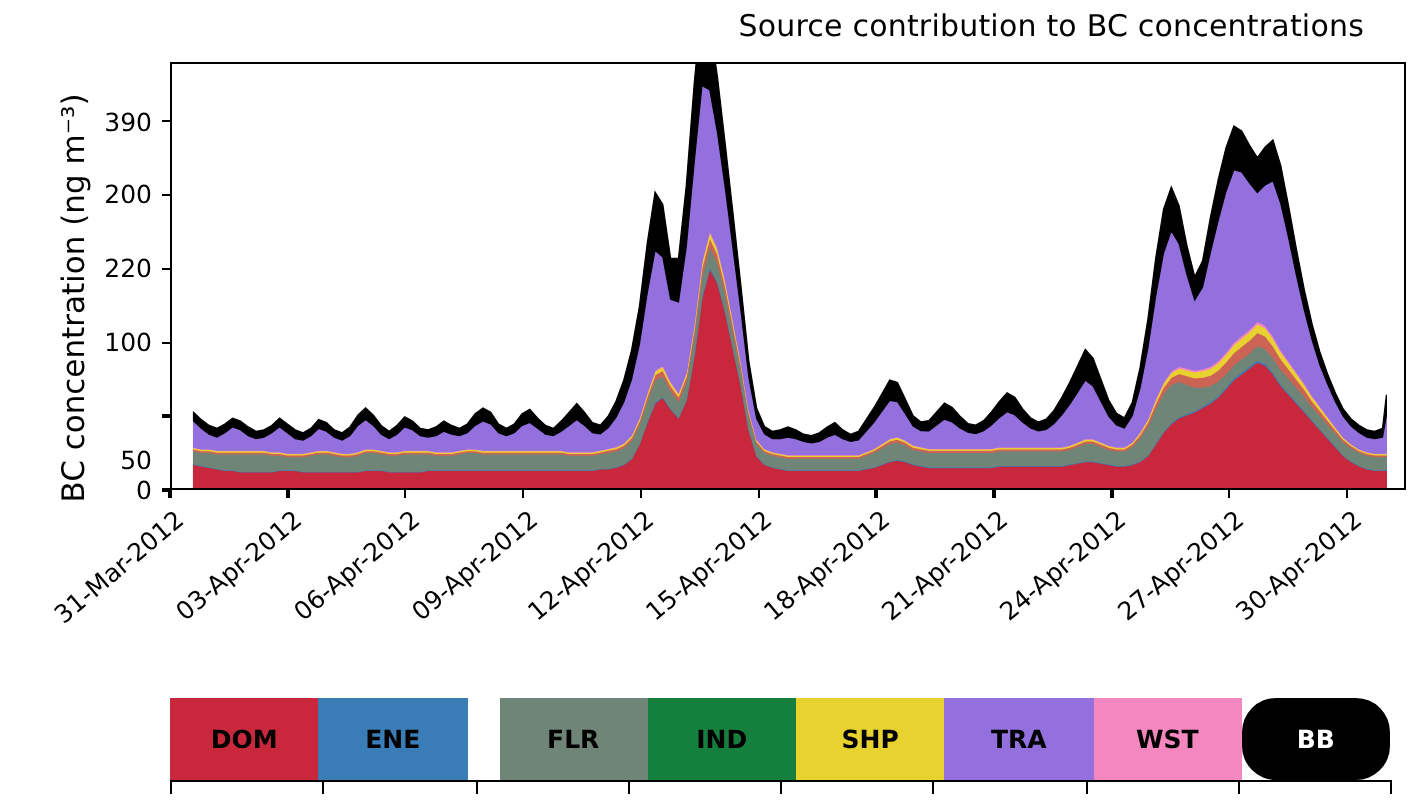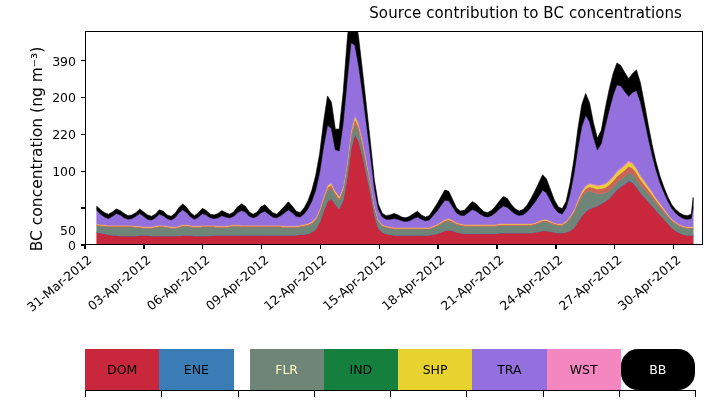--- a/index.html
+++ b/index.html
@@ -31,21 +31,21 @@
   }
   .ytick-mark{position:absolute;width:4px;height:1.3px;background:#000;}
   .xtick-mark{position:absolute;width:1.3px;height:4px;background:#000;}
   .xtick-label{
     position:absolute;font-size:12.5px;color:#000;white-space:nowrap;
     transform-origin:right top;transform:rotate(-40deg);text-align:right;
   }
   #legend{position:absolute;left:85px;top:349px;width:610px;height:41px;display:flex;}
   .legend-cell{
     flex:1 1 0;display:flex;align-items:center;justify-content:center;
-    font-size:12.5px;box-sizing:border-box;
+    font-size:12.5px;box-sizing:border-box;font-weight:bold;
   }
   #legend-axis{position:absolute;left:85px;top:390px;width:610px;height:12px;}
   #legend-axis .lx{position:absolute;top:0;width:1.2px;height:7px;background:#000;}
   #legend-axis .lbase{position:absolute;left:0;top:0;width:100%;height:1.2px;background:#000;}
 </style>
 </head>
 <body>
 
 <div id="figure">
 
@@ -107,21 +107,21 @@
     </div>
   </div>
 
   <div id="legend">
       <div class="legend-cell" style="background: rgb(201, 40, 60); color: rgb(0, 0, 0);">
         <span>DOM</span>
       </div>
       <div class="legend-cell" style="background: rgb(58, 124, 181); color: rgb(0, 0, 0);">
         <span>ENE</span>
       </div>
-      <div class="legend-cell" style="background: rgb(111, 133, 120); color: #fef9c3; margin-left: 16px;">
+      <div class="legend-cell" style="background: rgb(111, 133, 120); color: #000000; margin-left: 16px;">
         <span>FLR</span>
       </div>
       <div class="legend-cell" style="background: #15803d; color: rgb(0, 0, 0);">
         <span>IND</span>
       </div>
       <div class="legend-cell" style="background: rgb(232, 210, 47); color: rgb(0, 0, 0);">
         <span>SHP</span>
       </div>
       <div class="legend-cell" style="background: rgb(147, 112, 221); color: rgb(0, 0, 0);">
         <span>TRA</span>

